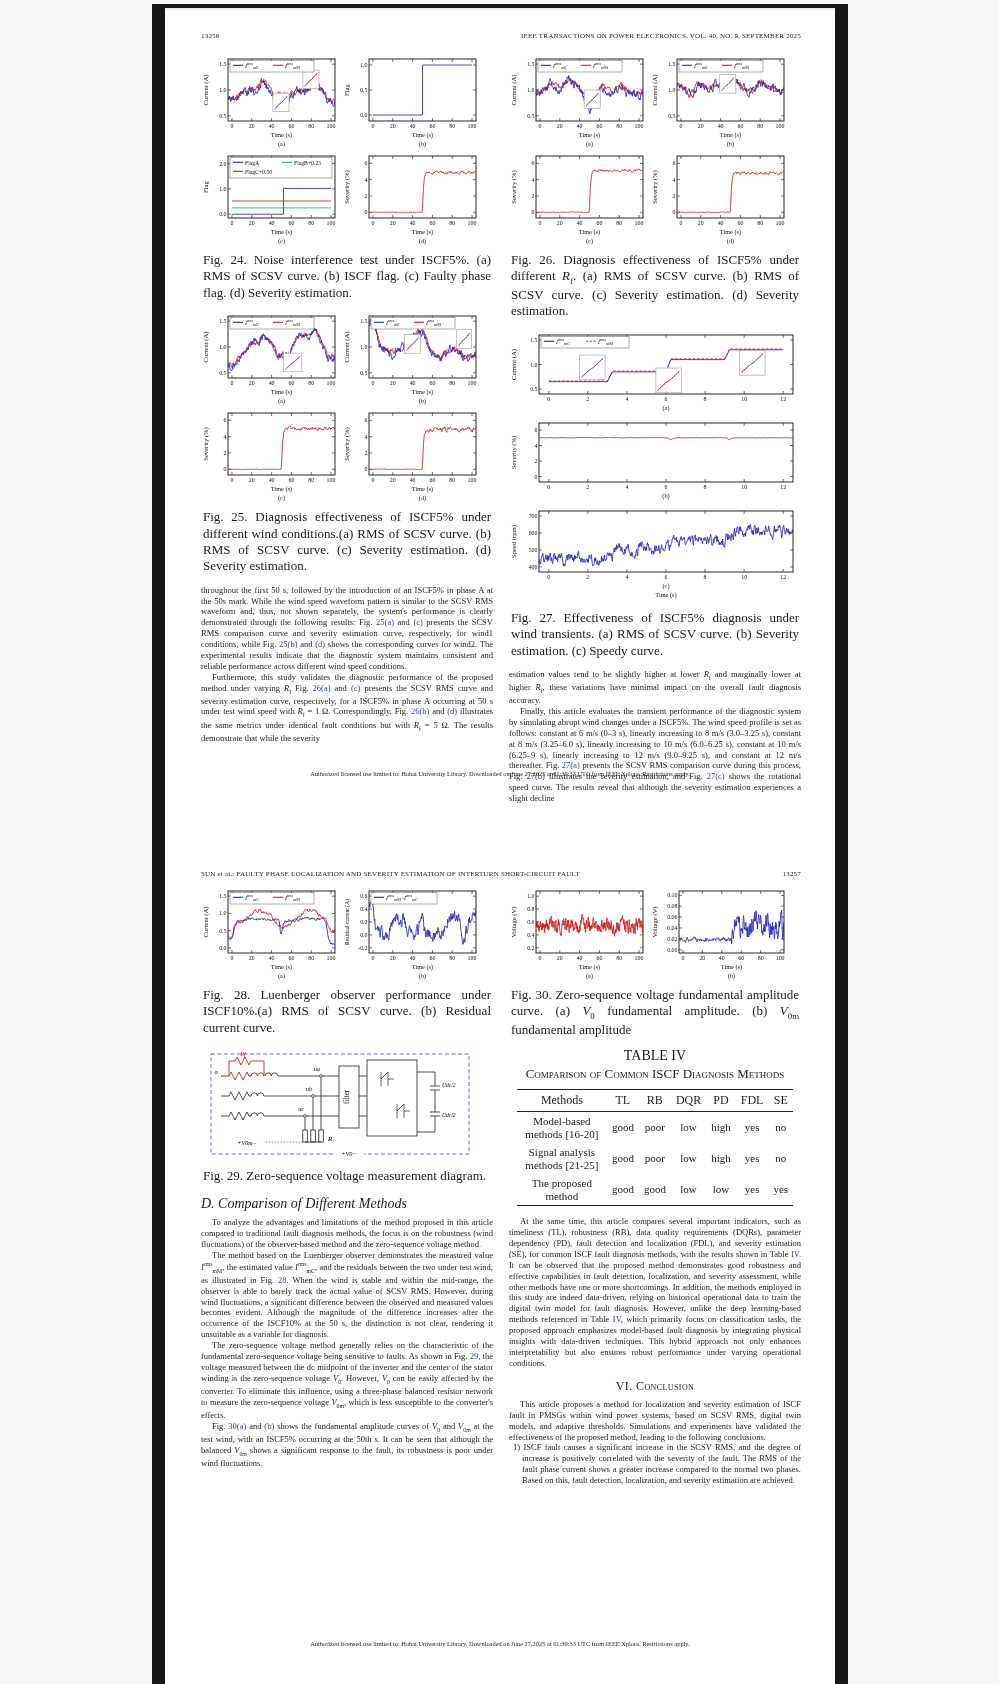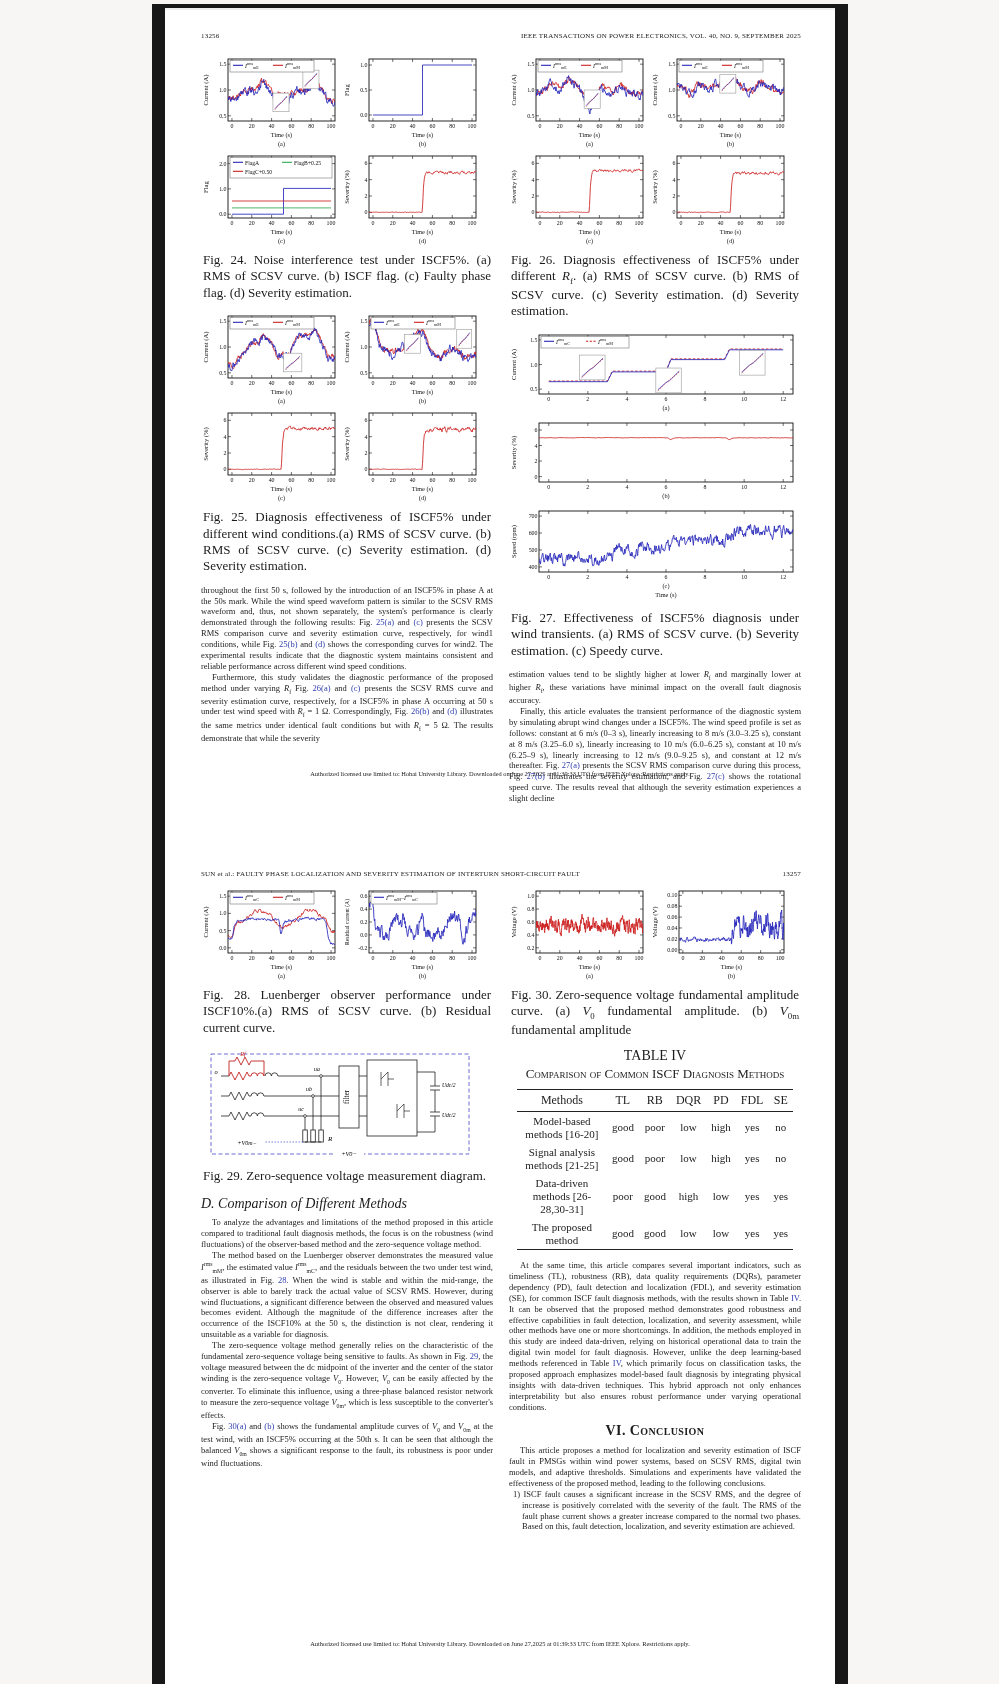--- a/index.html
+++ b/index.html
@@ -13,21 +13,21 @@
   #p1 .col{top:44px;} #p2 .col{top:38px;}
   .colL{left:36px;} .colR{left:344px;}
   .figgrid{display:grid;grid-template-columns:141px 141px;}
   .figstack > div{margin-bottom:2px;}
   .figcap{font-size:13px;line-height:1.26;text-align:justify;margin:4px 2px 10px 2px;color:#1c1c1c;}
   .bodytext{font-size:8.5px;line-height:1.28;text-align:justify;margin-top:6px;}
   .para{margin:0;text-indent:11px;}
   .noind{text-indent:0;}
   .listitem{margin:0;padding-left:13px;text-indent:-9px;}
   .dhead{font-style:italic;font-size:14px;margin:9px 0 5px 0;text-indent:0;}
-  .chead{text-align:center;font-variant:small-caps;font-size:14px;letter-spacing:.4px;margin:10px 0 5px 0;text-indent:0;font-weight:bold;}
+  .chead{text-align:center;font-variant:small-caps;font-size:12px;letter-spacing:.4px;margin:10px 0 5px 0;text-indent:0;}
   .sup{vertical-align:super;font-size:68%;}
   .sub{vertical-align:sub;font-size:68%;}
   .i{font-style:italic;}
   .link{color:#2f3fae;}
   .pfoot{position:absolute;left:0;right:0;text-align:center;font-size:6.4px;color:#222;}
   #p1 .pfoot{top:760px;} #p2 .pfoot{top:792px;}
   .tblblock{margin:4px 0 10px 0;}
   .tbltitle{text-align:center;font-size:14px;}
   .tblsub{text-align:center;font-variant:small-caps;font-size:13px;margin:2px 0 7px 0;}
   table.cmp{border-collapse:collapse;margin:0 auto;border-top:1.2px solid #222;border-bottom:1.2px solid #222;}
@@ -1060,31 +1060,20 @@
                 <td class="method">Signal analysis
 methods [21-25]</td>
                 <td>good</td>
                 <td>poor</td>
                 <td>low</td>
                 <td>high</td>
                 <td>yes</td>
                 <td>no</td>
               </tr>
               <tr>
-                <td class="method">Data-driven
-methods [26-
-28,30-31]</td>
-                <td>poor</td>
-                <td>good</td>
-                <td>high</td>
-                <td>low</td>
-                <td>yes</td>
-                <td>yes</td>
-              </tr>
-              <tr>
                 <td class="method">The proposed
 method</td>
                 <td>good</td>
                 <td>good</td>
                 <td>low</td>
                 <td>low</td>
                 <td>yes</td>
                 <td>yes</td>
               </tr>
             </tbody>

